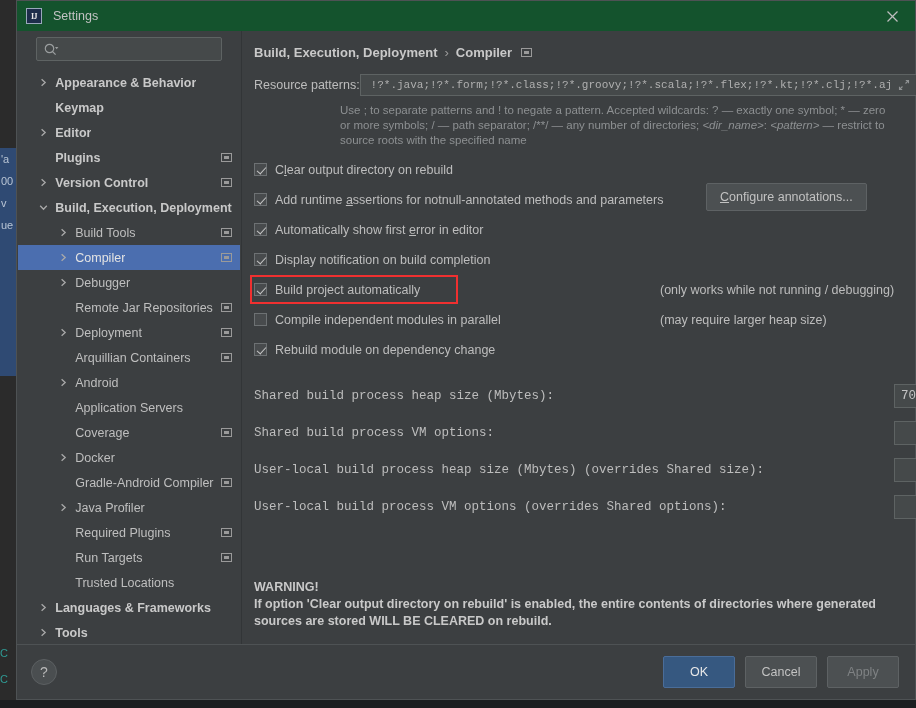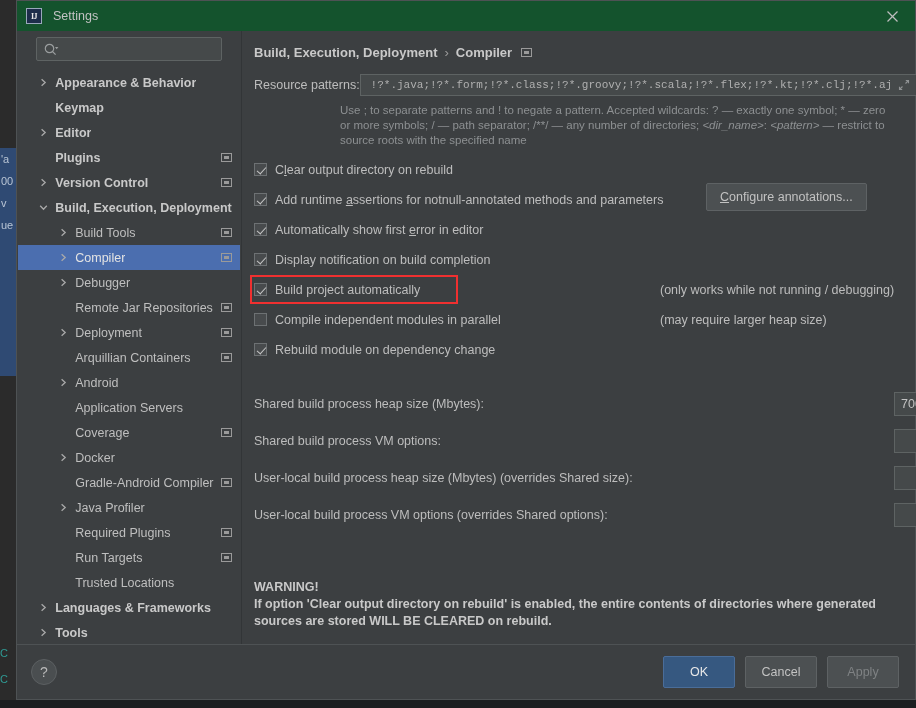--- a/index.html
+++ b/index.html
@@ -670,21 +670,21 @@
               <span class="checkbox"></span>
               <span class="cb-label">Compile independent modules in parallel</span>
               <span class="side-note">(may require larger heap size)</span>
             </div>
             <div class="cb-row">
               <span class="checkbox checked"></span>
               <span class="cb-label">Rebuild module on dependency change</span>
             </div>
           </div>
 
-        <div id="field-list" style="margin-top:32px; position:relative;">
+        <div id="field-list" style="margin-top:24px; position:relative;font-family:Liberation Mono, monospace;">
             <div class="field-row" style="position: relative;">
               <span class="lbl">Shared build process heap size (Mbytes):</span>
               <span class="text-field" style="left: 640px; width: 56px;">700</span>
             </div>
             <div class="field-row" style="position: relative;">
               <span class="lbl">Shared build process VM options:</span>
               <span class="text-field" style="left: 640px; width: 246px;"></span>
             </div>
             <div class="field-row" style="position: relative;">
               <span class="lbl">User-local build process heap size (Mbytes) (overrides Shared size):</span>

